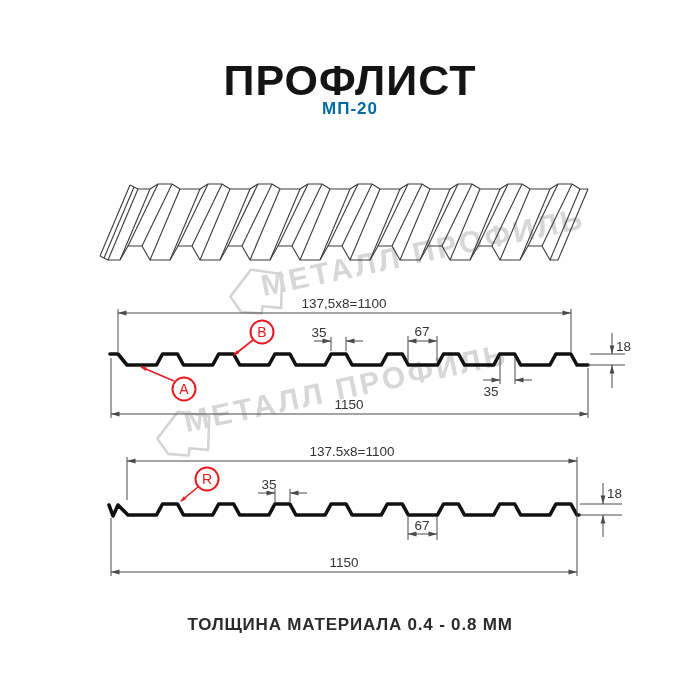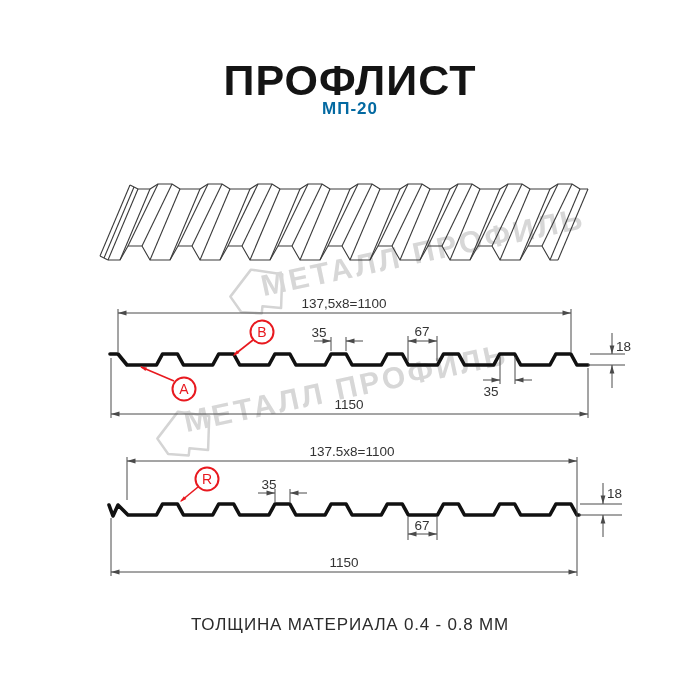--- a/index.html
+++ b/index.html
@@ -3,21 +3,21 @@
 <meta charset="utf-8">
 <style>
   html,body{margin:0;padding:0;background:#ffffff;}
   .page{position:relative;width:700px;height:668px;background:#fff;overflow:hidden;
         font-family:"Liberation Sans", sans-serif;}
   .title{position:absolute;top:56px;left:0;width:700px;text-align:center;
          font-size:43px;font-weight:bold;letter-spacing:1px;color:#141414;}
   .subtitle{position:absolute;top:99px;left:0;width:700px;text-align:center;
             font-size:17px;font-weight:600;letter-spacing:1px;color:#0369a1;}
   .footer{position:absolute;top:615px;left:0;width:700px;text-align:center;
-          font-size:17px;font-weight:400;letter-spacing:0.8px;color:#2b2b2b;}
+          font-size:17px;font-weight:700;letter-spacing:0.8px;color:#2b2b2b;}
   svg{position:absolute;top:0;left:0;}
   
   .wm-text{fill:#d7d7d7;font-size:30px;font-weight:bold;letter-spacing:3px;}
   .wm-logo{fill:none;stroke:#d4d4d4;stroke-width:2.5;stroke-linejoin:round;}
   
   .sk{stroke:#3a3a3a;stroke-width:1.1;fill:none;stroke-linejoin:round;}
   
   .prof{stroke:#111;stroke-width:3.6;fill:none;stroke-linejoin:round;stroke-linecap:round;}
   
   .dim line{stroke:#4a4a4a;stroke-width:1;}

